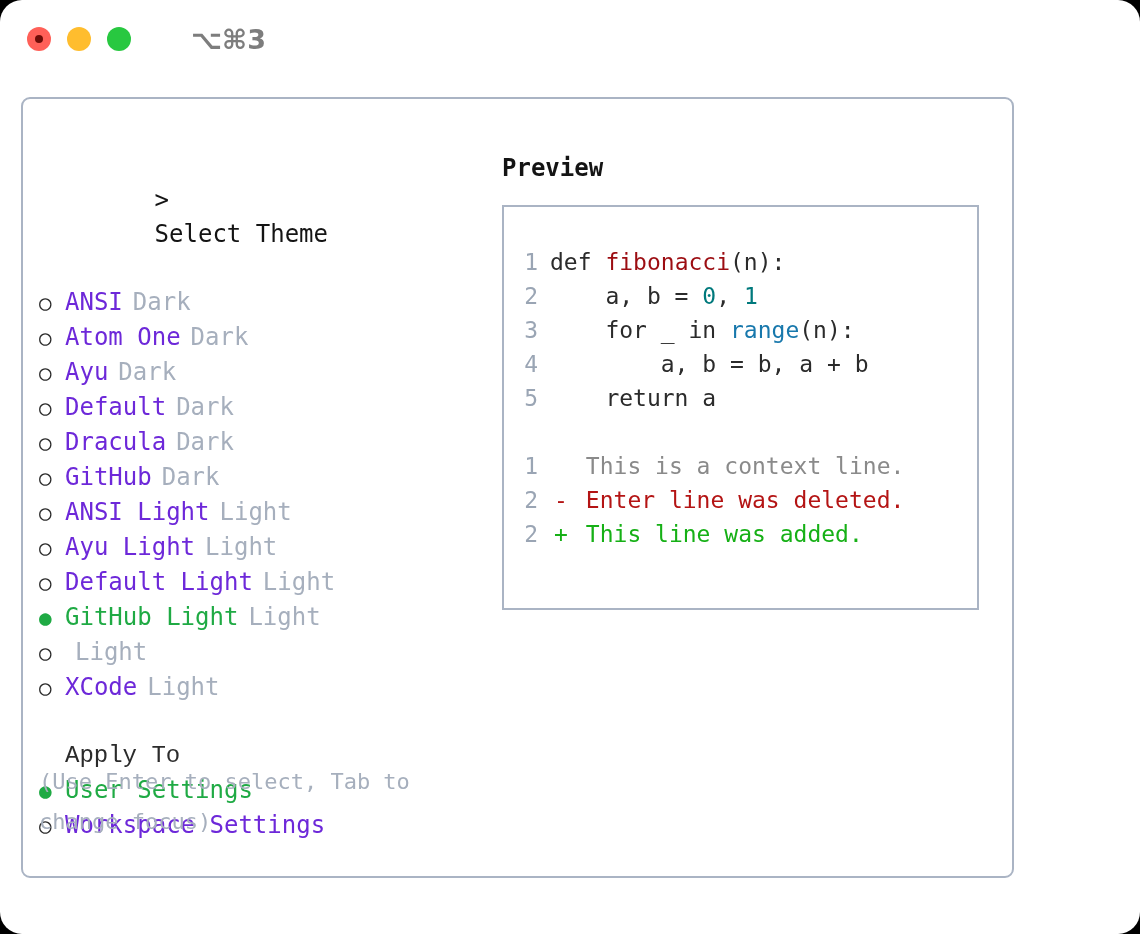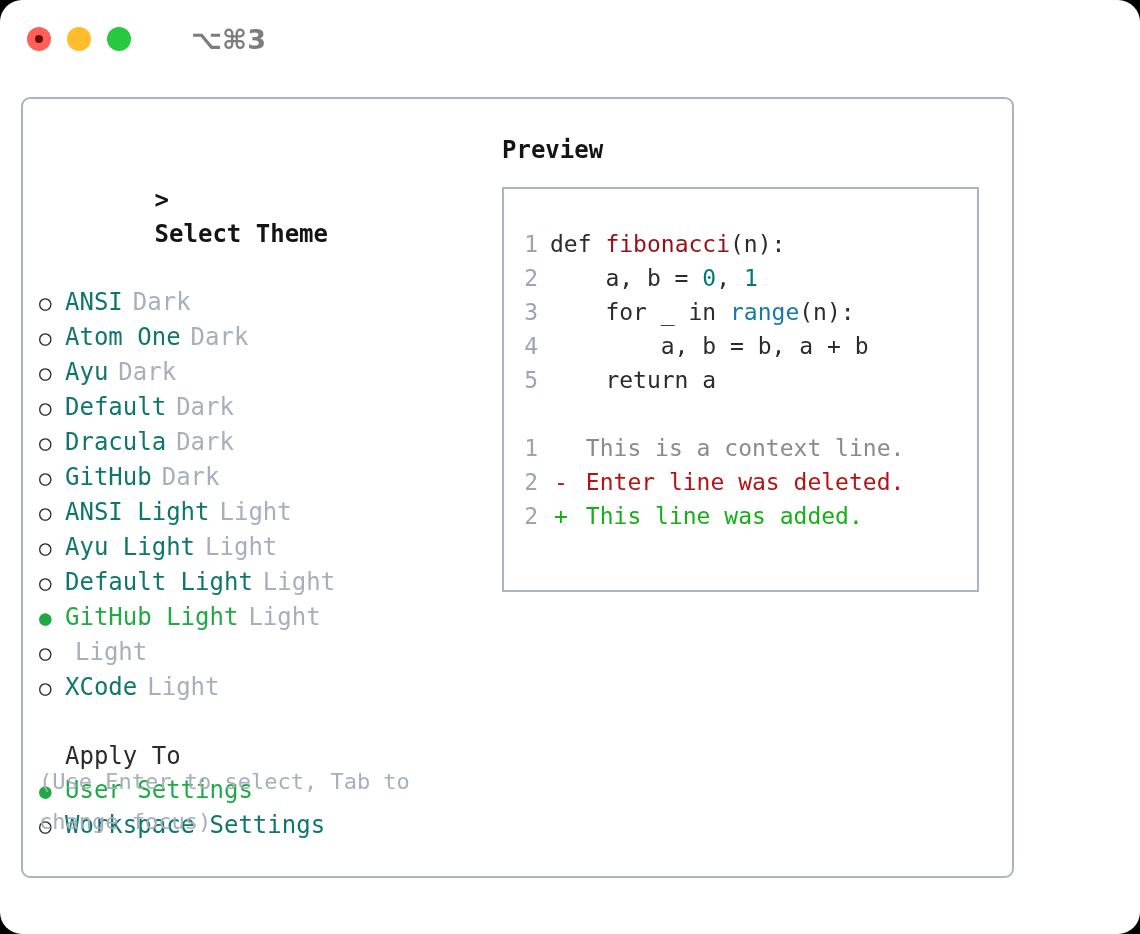--- a/index.html
+++ b/index.html
@@ -67,66 +67,67 @@
     background: #ffffff;
   }
   
   #left-col {
     position: absolute;
     left: 16px; top: 50px;
     width: 455px;
   }
   .section-header {
     font-size: 24px;
-    font-weight: bold;
+    font-weight: normal;
     color: #141414;
     line-height: 34px;
     white-space: pre;
   }
   .opt-row {
     display: flex;
     align-items: baseline;
     font-size: 24px;
     line-height: 34px;
     color: #2b2b2b;
     white-space: pre;
   }
   .bullet {
     width: 26px;
     flex: none;
     font-size: 21px;
     color: #2b2b2b;
   }
   .bullet.sel { color: #1faa44; }
-  .opt-name { color: #0f766e; }
+  .opt-name { color: #6d28d9; }
   .opt-row.selected .opt-name { color: #1faa44; }
   .opt-kind {
     color: #a6afbd;
     margin-left: 10px;
   }
   .subheader {
     font-size: 24px;
     line-height: 34px;
     color: #2b2b2b;
     white-space: pre;
     padding-left: 26px;
+    font-family: Liberation Mono, monospace;
   }
   .spacer-lg { height: 34px; }
   #hint {
     position: absolute;
     left: 16px; top: 663px;
     width: 420px;
     font-size: 22px;
     line-height: 40px;
     color: #a6afbd;
   }
   
   #right-col {
     position: absolute;
-    left: 479px; top: 34px;
+    left: 479px; top: 52px;
     width: 490px;
   }
   #preview-title {
     font-size: 24px;
     font-weight: bold;
     color: #141414;
     line-height: 34px;
   }
   #preview-box {
     margin-top: 20px;

